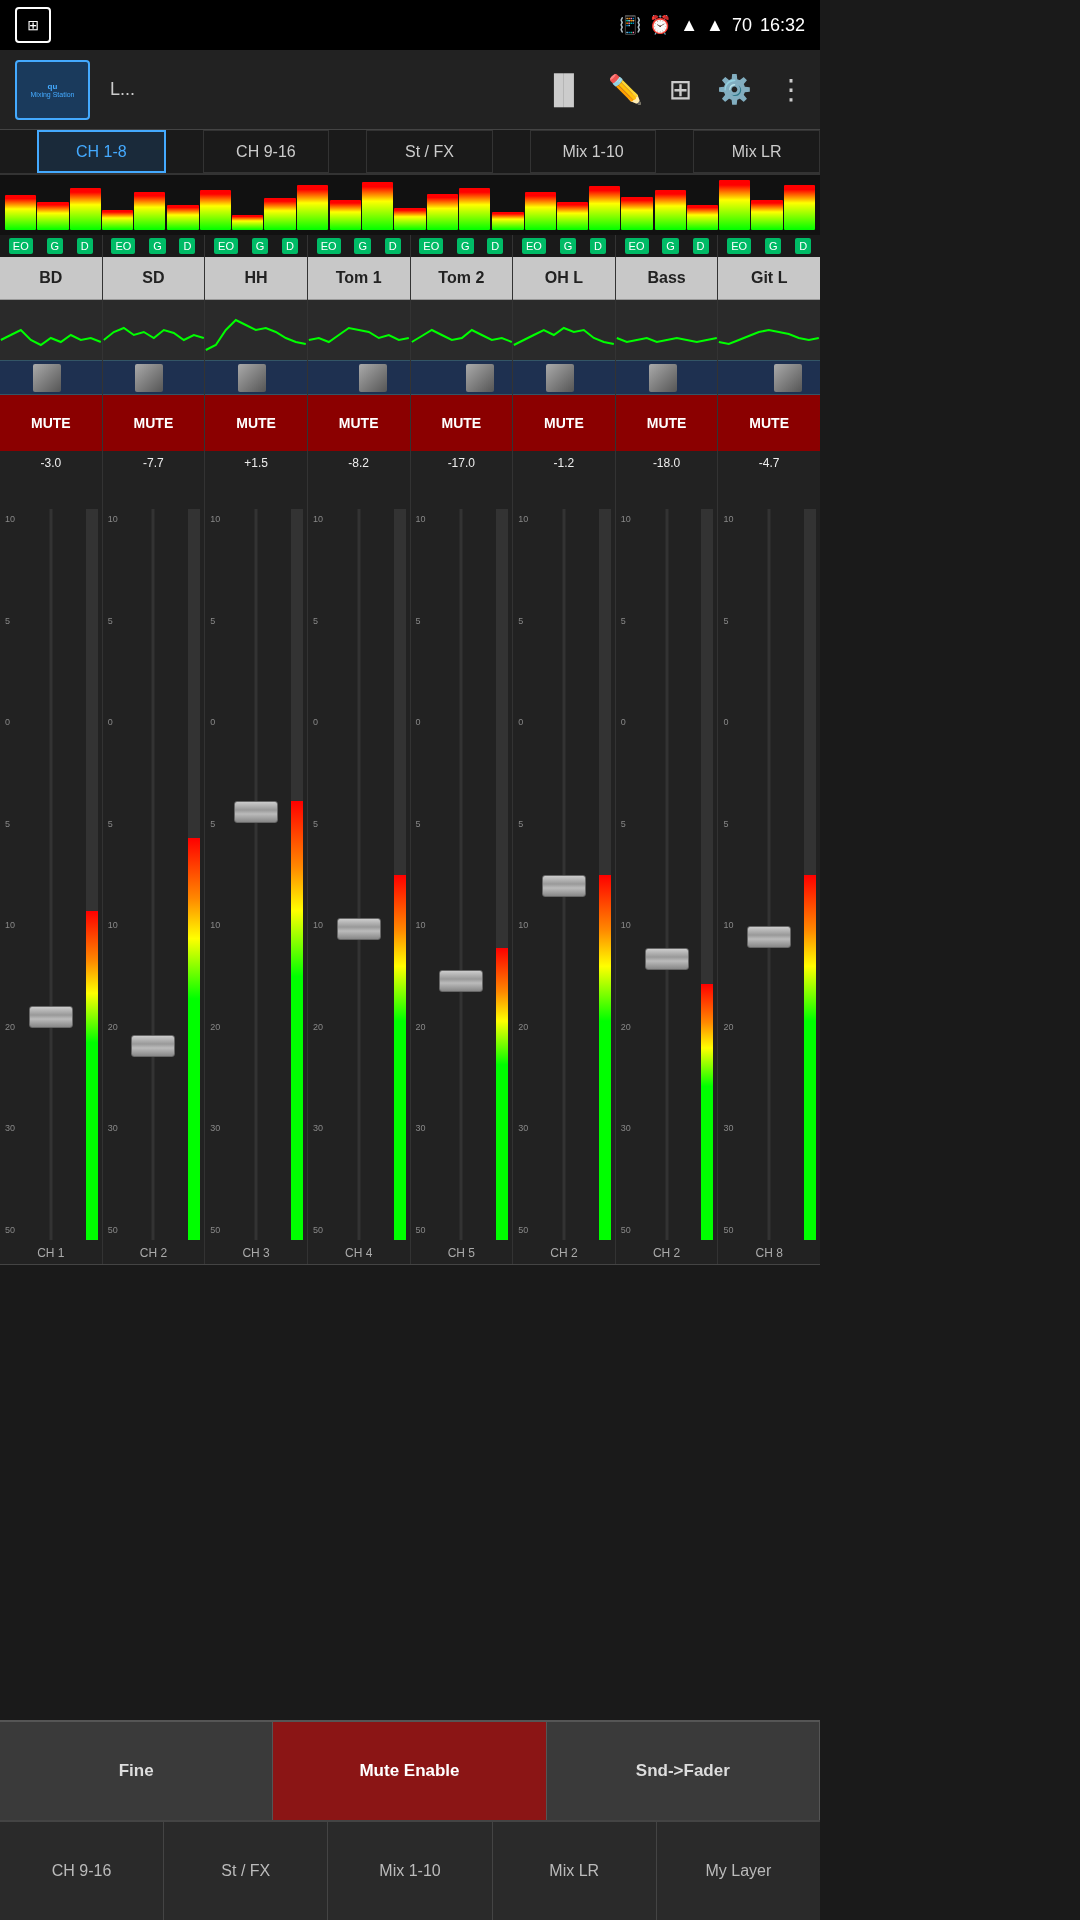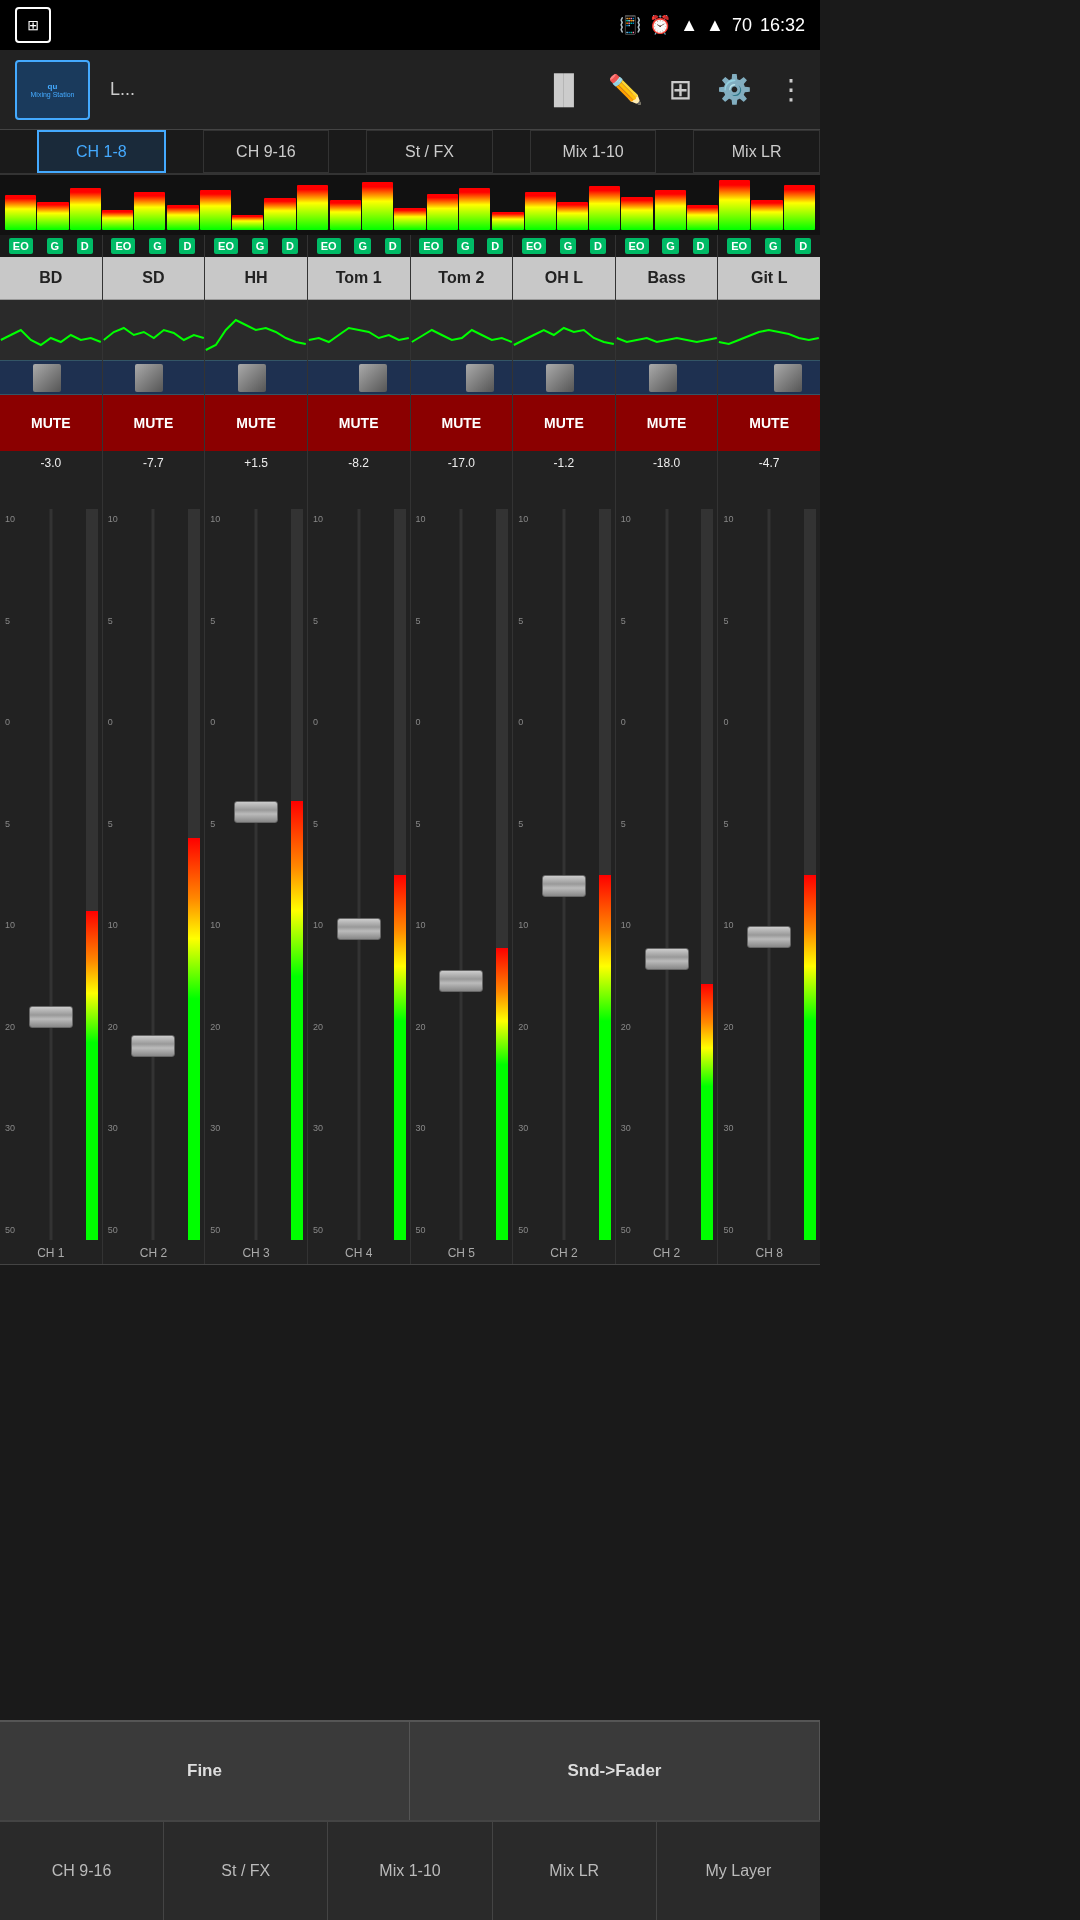--- a/index.html
+++ b/index.html
@@ -114,21 +114,21 @@
     
     .channel-top-buttons {
       width: 100%;
       display: flex;
       justify-content: space-around;
       background: #1a1a1a;
       padding: 3px 2px;
     }
     .btn-eo, .btn-g, .btn-d {
       font-size: 11px;
-      font-weight: bold;
+      font-weight: normal;
       padding: 2px 4px;
       border-radius: 2px;
       border: none;
       cursor: pointer;
     }
     .btn-eo { background: #0b6; color: #fff; }
     .btn-g { background: #0b6; color: #fff; }
     .btn-d { background: #0b6; color: #fff; }
 
     
@@ -741,20 +741,23 @@
     </div>
     <div class="channel-label">CH 8</div>
   </div>
 
 </div>
 
 <div class="bottom-controls">
   <div class="bottom-btn">
     <span>Fine</span>
   </div>
+  <div class="bottom-btn active">
+    <span>Mute Enable</span>
+  </div>
   <div class="bottom-btn">
     <span>Snd-&gt;Fader</span>
   </div>
 </div>
 
 <div class="footer-tabs">
   <div class="footer-tab">
     <span>CH 9-16</span>
   </div>
   <div class="footer-tab">

